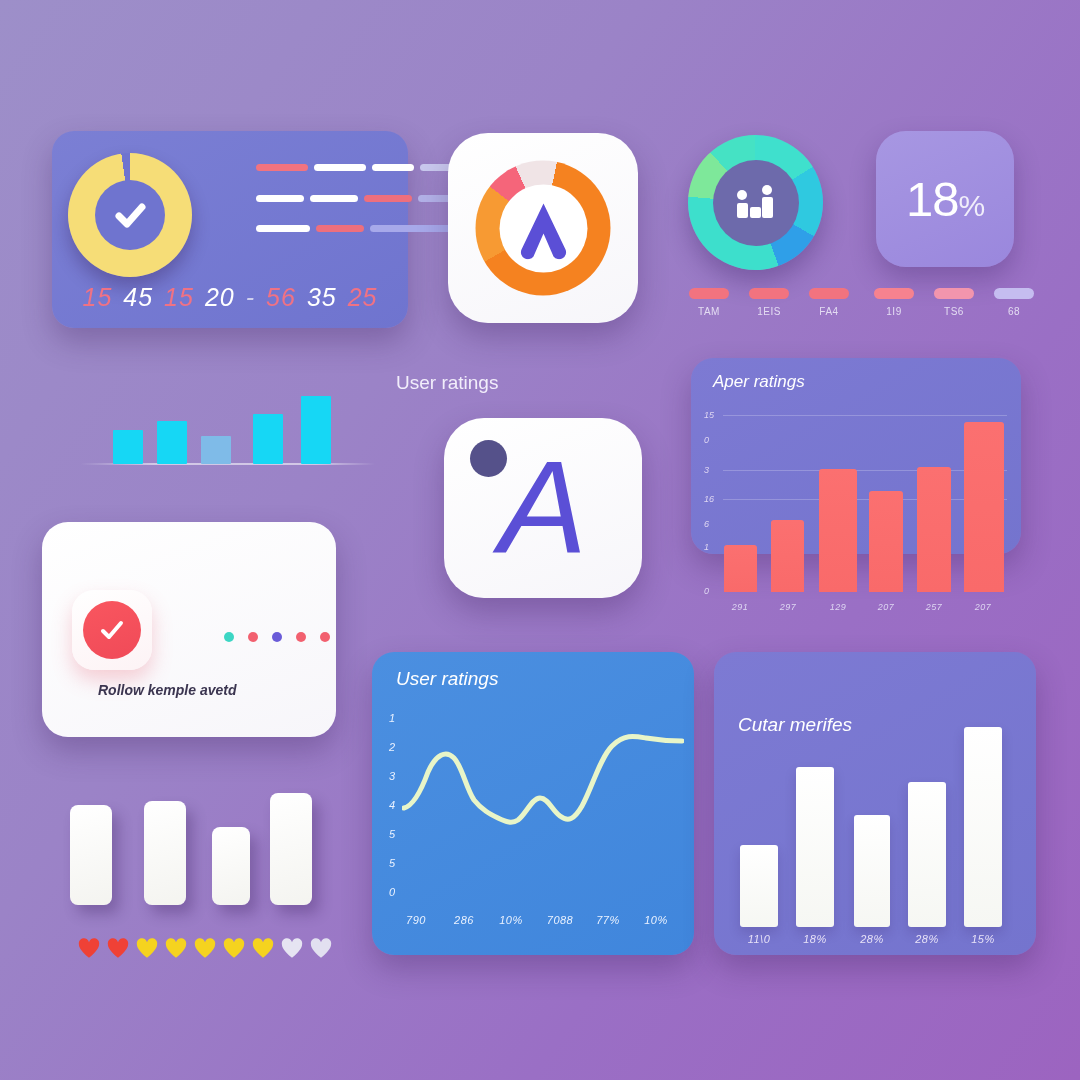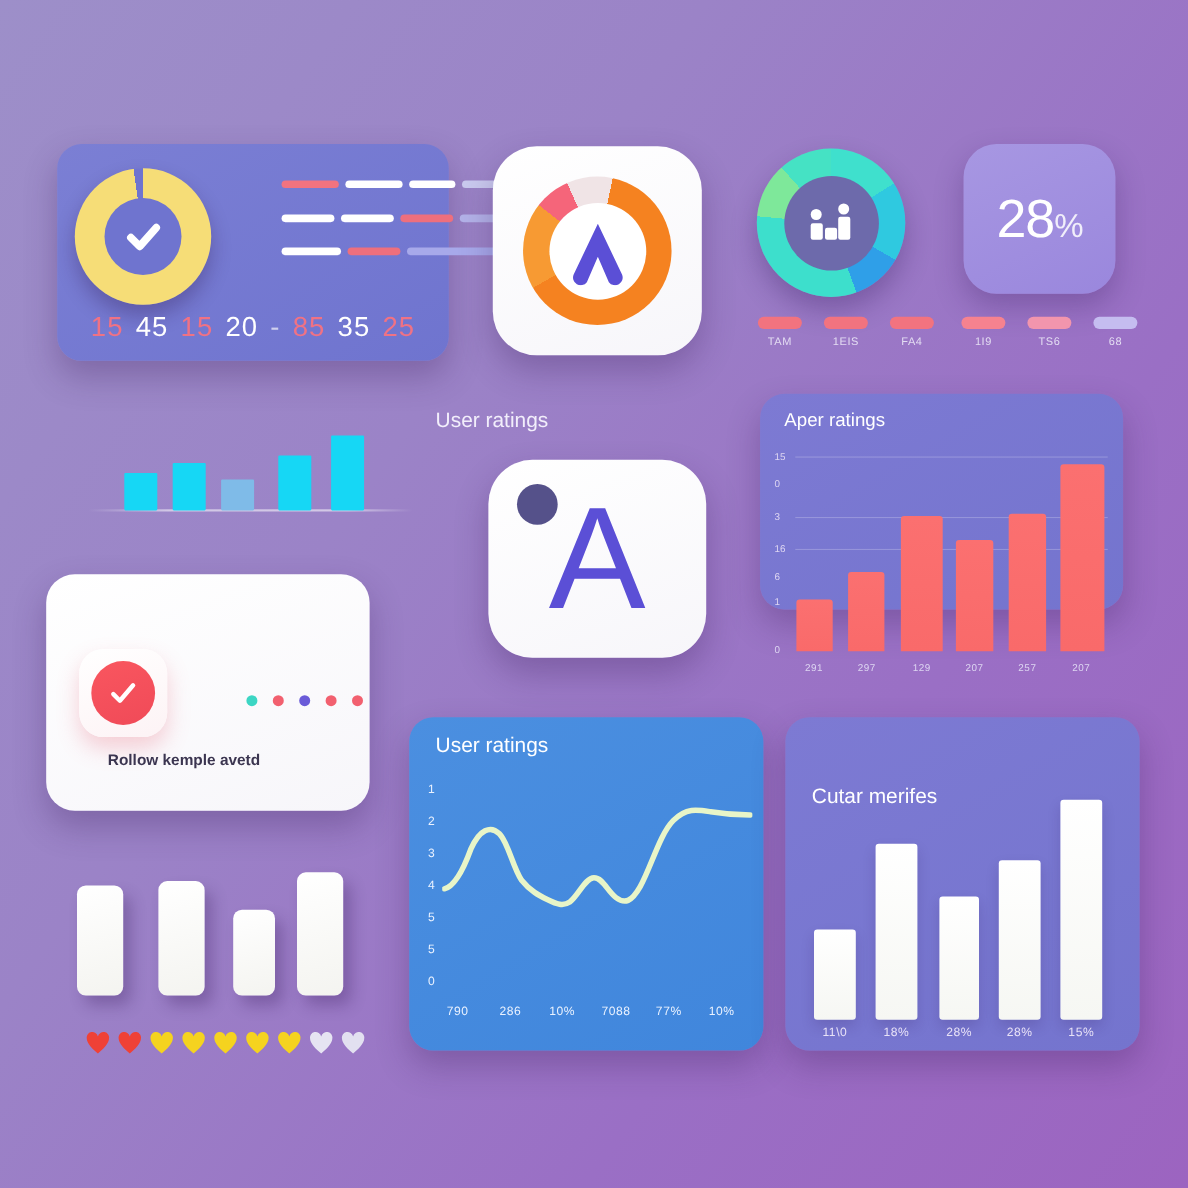--- a/index.html
+++ b/index.html
@@ -6,21 +6,21 @@
   body{
     width:1080px;height:1080px;overflow:hidden;
     font-family:"Liberation Sans", sans-serif;
     background:linear-gradient(125deg,#9d8fc9 0%,#9b83c7 35%,#9a6fc5 70%,#9c64c0 100%);
     position:relative;
   }
   .stage{position:absolute;inset:0;}
   .abs{position:absolute;}
 
   
-  .card{border-radius:22px;box-shadow:0 14px 30px rgba(60,30,90,.30);}
+  .card{border-radius:22px;box-shadow:0 14px 30px rgba(60,30,90,.30);font-style:italic;}
   .card-indigo{background:linear-gradient(150deg,#7b7fd4 0%,#6f74cf 100%);}
   .card-blue{background:linear-gradient(150deg,#4b8fe0 0%,#4086dc 100%);}
   .card-white{background:linear-gradient(160deg,#ffffff 0%,#f7f6fa 100%);}
   .card-violet{background:linear-gradient(150deg,#7d7ad3 0%,#7474ce 100%);}
 
   
   #statCard{left:52px;top:131px;width:356px;height:197px;}
   #gauge{position:absolute;left:16px;top:22px;width:124px;height:124px;border-radius:50%;
      background:conic-gradient(from 0deg,#f6dd77 0deg 352deg,#6f74cf 352deg 360deg);
      box-shadow:0 10px 18px rgba(50,25,80,.33);}
@@ -159,21 +159,21 @@
       <span class="seg" style="width:48px;background:#ee6f7d"></span>
       <span class="seg" style="width:88px;background:#a7a9ea"></span>
     </div>
 
     <div id="digits">
       <span class="d-red">15</span>
       <span class="d-white">45</span>
       <span class="d-red">15</span>
       <span class="d-white">20</span>
       <span class="d-dash">-</span>
-      <span class="d-red">85</span>
+      <span class="d-red">56</span>
       <span class="d-white">35</span>
       <span class="d-red">25</span>
     </div>
   </div>
 
   <div class="abs card card-white" id="tileA">
     <div id="donutA">
       <div class="hole">
         <svg width="66" height="62" viewBox="0 0 66 62">
           <path d="M33 6 L11 52 a7 7 0 0 0 12 7 L33 36 L43 59 a7 7 0 0 0 12 -7 Z" fill="#5b4fd6"></path>
@@ -203,21 +203,21 @@
       <div class="pilllab">1EIS</div>
     </div>
     <div class="pillwrap">
       <div class="pill" style="background:#f2737f"></div>
       <div class="pilllab">FA4</div>
     </div>
   </div>
 
   <div class="abs" id="pctTile">
     <div class="val">
-      <span>28</span><span class="sml">%</span>
+      <span>18</span><span class="sml">%</span>
     </div>
   </div>
   <div class="pillgroup" style="left:874px;top:288px;">
     <div class="pillwrap">
       <div class="pill" style="background:#f6828f"></div>
       <div class="pilllab">1I9</div>
     </div>
     <div class="pillwrap">
       <div class="pill" style="background:#f295ad"></div>
       <div class="pilllab">TS6</div>

